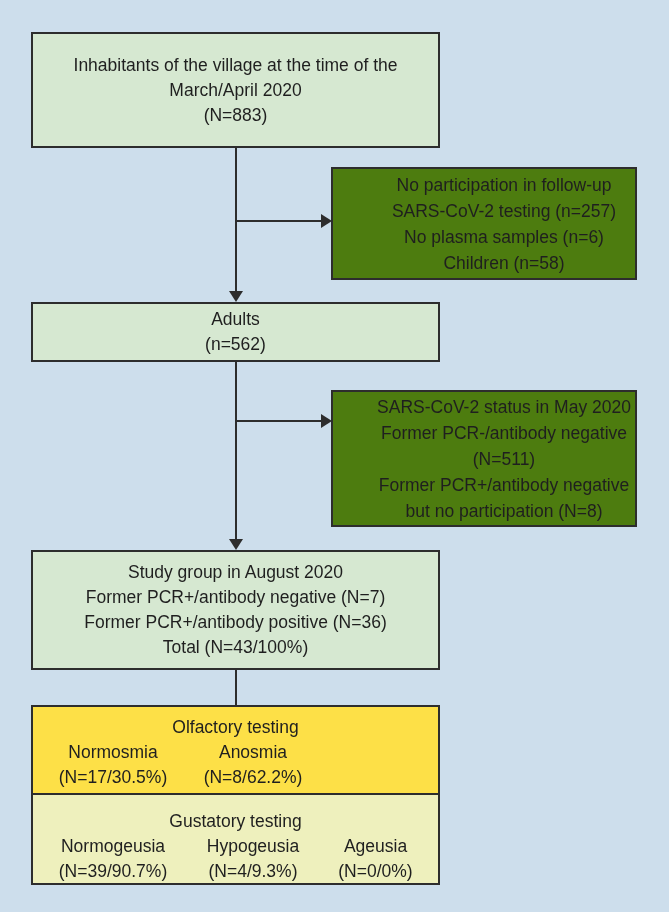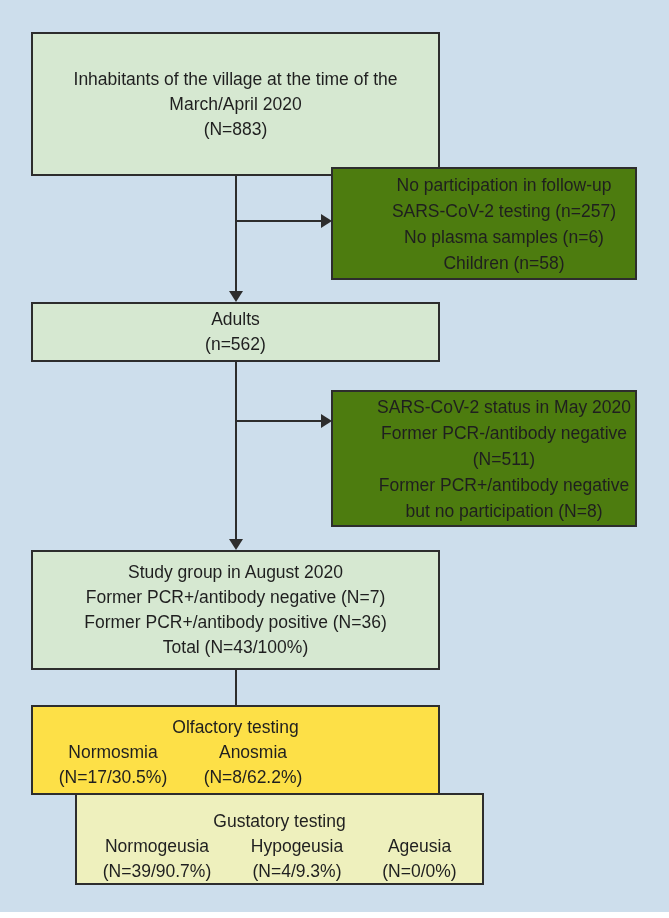--- a/index.html
+++ b/index.html
@@ -15,27 +15,27 @@
     display:flex; flex-direction:column; justify-content:center;
     text-align:center; font-size:17.5px;
   }
   .green   { background:#d6e8d1; }
   .yellow  { background:#4d7c0f;padding-left:40px; }
   .lav     { background:#fde047; }
   .ygreen  { background:#eef0bd; }
   .line    { line-height:25px; white-space:nowrap; }
   .yellow .line { line-height:26px; }
 
-  #box-inhabitants { left:31px;  top:32px;  width:409px; height:144px; }
+  #box-inhabitants { left:31px;  top:32px;  width:409px; height:116px; }
   #box-excl1       { left:331px; top:167px; width:306px; height:113px; }
   #box-adults      { left:31px;  top:302px; width:409px; height:60px;  }
   #box-excl2       { left:331px; top:390px; width:306px; height:137px; }
   #box-study       { left:31px;  top:550px; width:409px; height:120px;text-align:center; }
   #box-olfactory   { left:31px;  top:705px; width:409px; height:90px; padding-top:5px; }
-  #box-gustatory   { left:31px;  top:793px; width:409px; height:92px; padding-top:15px;margin-left:44px; }
+  #box-gustatory   { left:31px;  top:793px; width:409px; height:92px; padding-top:15px; }
 
   .cols {
     display:grid; grid-template-columns:148px 132px auto;
     padding:0 6px;
   }
   .col { text-align:center; }
 
   .vline { position:absolute; width:2px;  background:#2d2d2d; left:235px; }
   .hline { position:absolute; height:2px; background:#2d2d2d; left:236px; width:87px; }
   #seg1 { top:148px; height:145px; }

